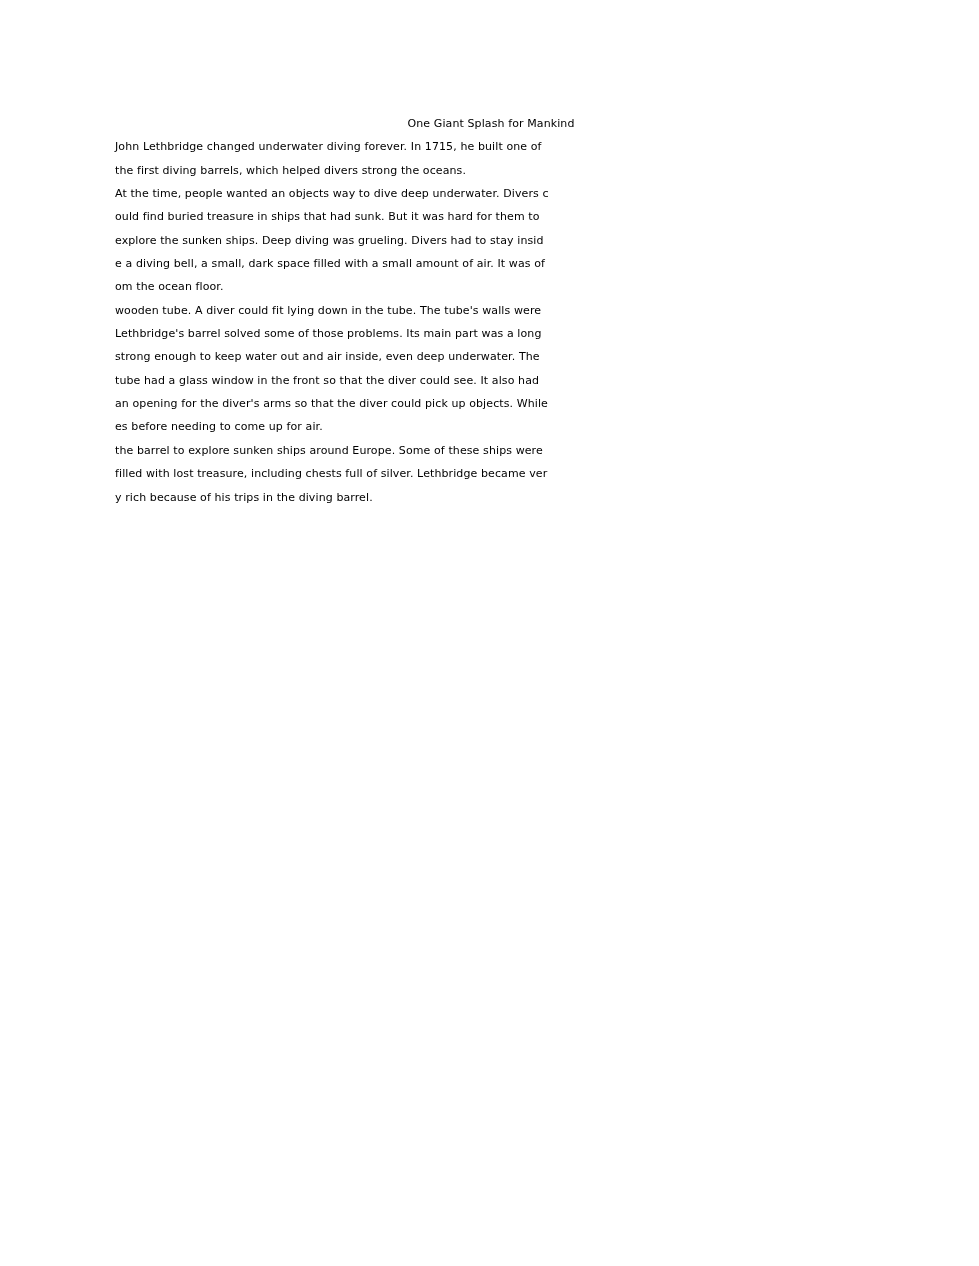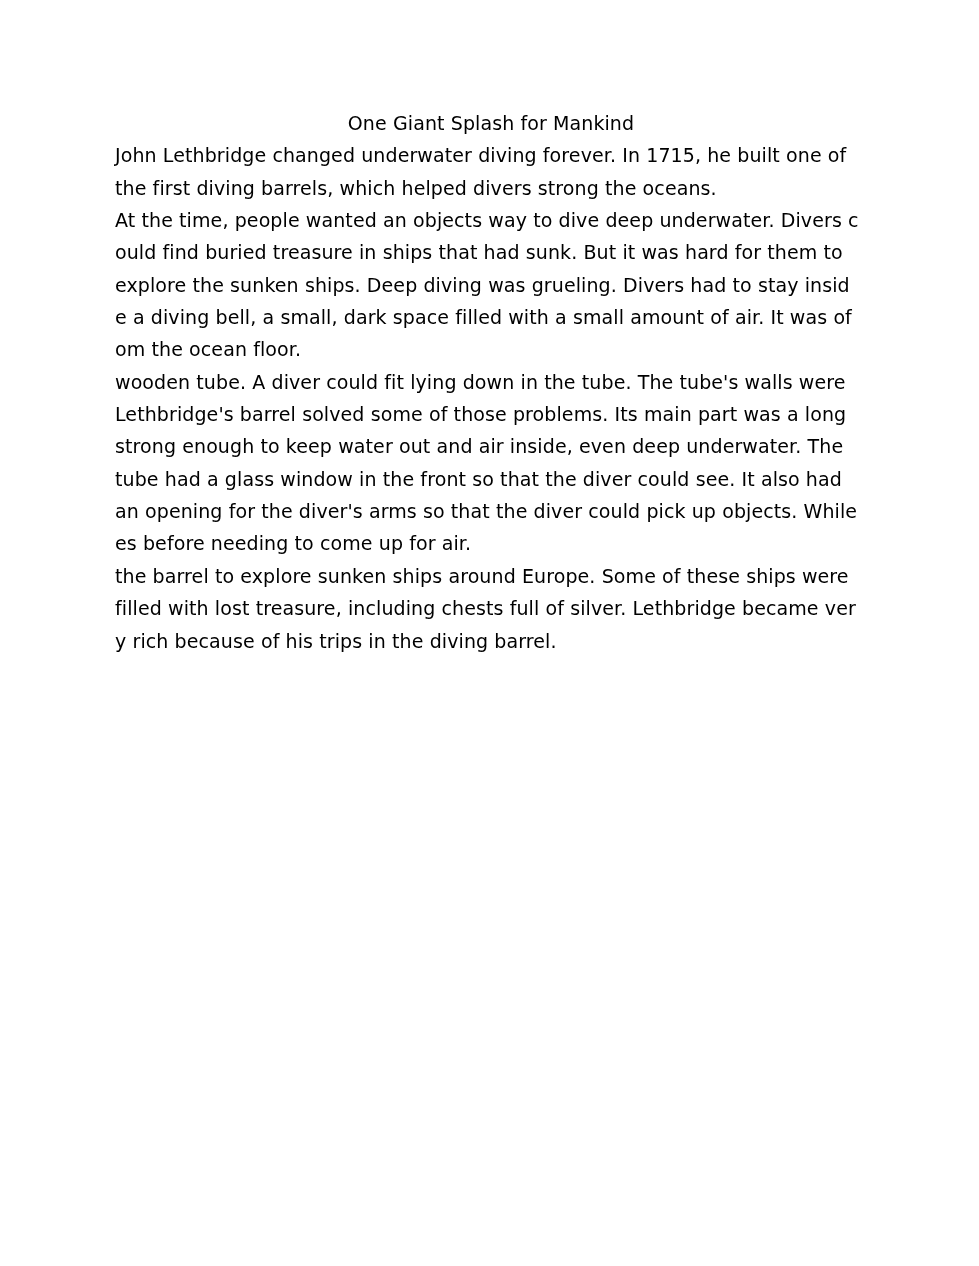--- a/index.html
+++ b/index.html
@@ -13,32 +13,31 @@
     background: #ffffff;
     color: #000000;
     font-family: "DejaVu Sans", "Liberation Sans", sans-serif;
     overflow: hidden;
   }
   .doc {
     position: absolute;
     left: 115px;
     top: 112px;
     width: 752px;
-    font-size: 19px;
+    font-size: 11px;
     line-height: 23.35px;
     letter-spacing: 0.1px;
   }
   .doc-title {
     text-align: center;
     white-space: nowrap;
   }
   .doc-line {
     white-space: nowrap;
     text-align: left;
-    margin-top: 9px;
   }
 </style>
 </head>
 <body>
 
 <div class="doc">
   <div class="doc-title">One Giant Splash for Mankind</div>
   <div class="doc-line">John Lethbridge changed underwater diving forever. In 1715, he built one of</div>
   <div class="doc-line">the first diving barrels, which helped divers strong the oceans.</div>
   <div class="doc-line">At the time, people wanted an objects way to dive deep underwater. Divers c</div>

